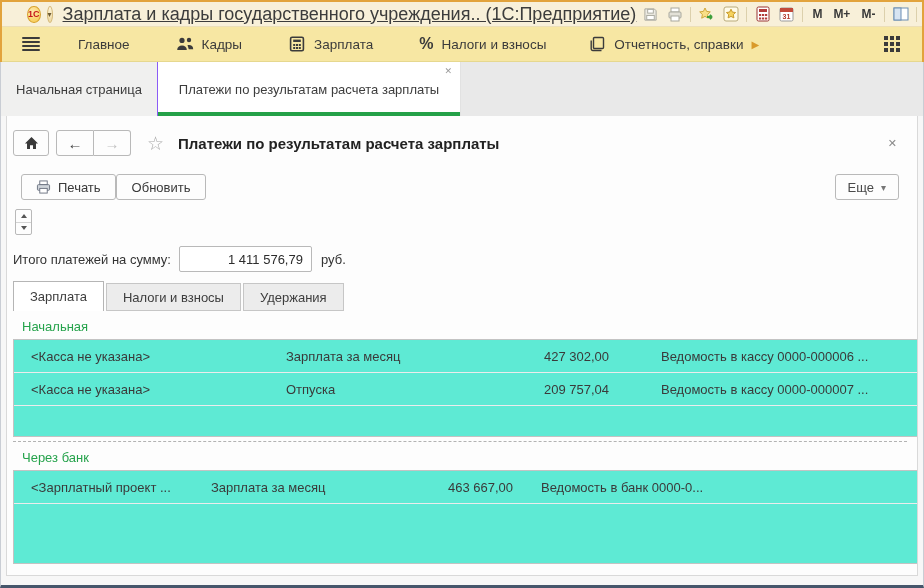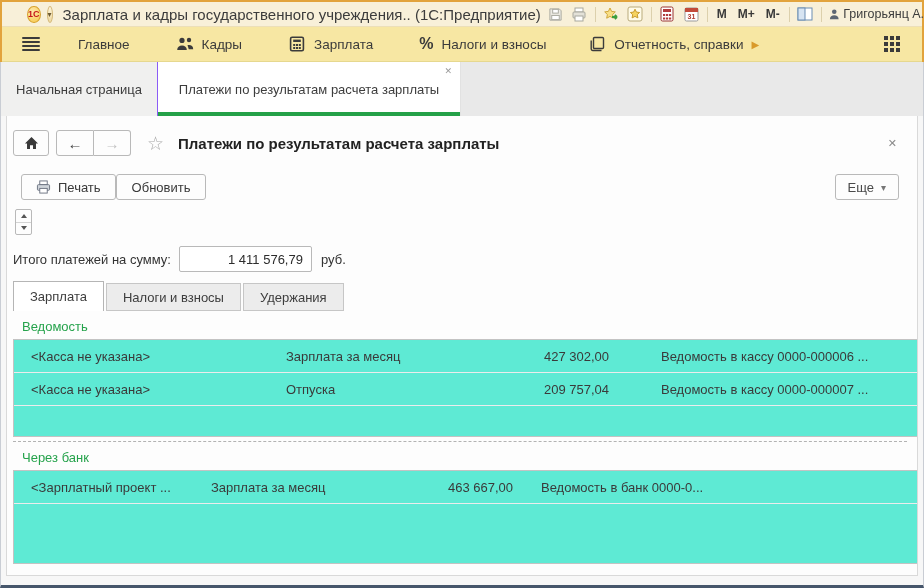--- a/index.html
+++ b/index.html
@@ -11,21 +11,21 @@
   *{margin:0;padding:0;box-sizing:border-box;}
   html,body{width:924px;height:588px;}
   body{font-family:"Liberation Sans","DejaVu Sans",sans-serif;font-size:13px;color:#3a3a3a;background:#fff;}
   .window{width:924px;height:588px;display:flex;flex-direction:column;background:#f7f7f7;}
 
   
   .win-top{border:2px solid #e2a33c;border-bottom:none;}
   .titlebar{height:25px;background:var(--titlebar-cream);display:flex;align-items:center;padding:0 25px;gap:6px;border-bottom:1px solid #ecdfb9;}
   .logo-1c{width:17px;height:17px;border-radius:50%;background:radial-gradient(circle at 35% 30%,#ffe9a8,#f5c84d);border:1px solid #d8a22e;color:#c5161d;font-weight:bold;font-size:9px;display:flex;align-items:center;justify-content:center;}
   .circle-btn{width:17px;height:17px;border-radius:50%;background:linear-gradient(#fdf4d8,#efd9a0);border:1px solid #d3b777;color:#6b5a33;font-size:8px;display:flex;align-items:center;justify-content:center;cursor:default;}
-  .app-title{margin-left:4px;font-size:15px;color:#3c3c3c;white-space:nowrap;}
+  .app-title{margin-left:4px;font-size:18px;color:#3c3c3c;white-space:nowrap;text-decoration:underline;}
   .tb-right{margin-left:auto;display:flex;align-items:center;gap:7px;}
   .tb-sep{width:1px;height:15px;background:#dcd0ac;}
   .tb-ic{width:17px;height:16px;display:flex;align-items:center;justify-content:center;}
   .m-btn{font-size:12px;font-weight:bold;color:#3a3a3a;padding:0 2px;}
   .user-chip{display:flex;align-items:center;gap:4px;font-size:12.5px;color:#3c3c3c;white-space:nowrap;max-width:215px;overflow:hidden;}
   .caret{font-size:10px;color:#555;}
 
   
   .menubar{height:35px;background:var(--menu-yellow);display:flex;align-items:center;padding:0 14px;border-bottom:1px solid #e6d88f;}
   .mi{display:flex;align-items:center;gap:8px;padding:0 12px;height:100%;color:#3b3b3b;font-size:13.5px;cursor:default;white-space:nowrap;}
@@ -336,21 +336,21 @@
             <span>Зарплата</span>
           </div>
         <div class="itab itab-idle">
             <span>Налоги и взносы</span>
           </div>
         <div class="itab itab-idle">
             <span>Удержания</span>
           </div>
       </div>
 
-      <div class="section-title">Ведомость</div>
+      <div class="section-title">Начальная</div>
       <div class="grid-box grid-cash cash">
         <div class="grow">
           <span class="cell c1">&lt;Касса не указана&gt;</span>
           <span class="cell c2">Зарплата за месяц</span>
           <span class="cell c3">427 302,00</span>
           <span class="cell c4">Ведомость в кассу 0000-000006 ...</span>
         </div>
         <div class="grow">
           <span class="cell c1">&lt;Касса не указана&gt;</span>
           <span class="cell c2">Отпуска</span>

